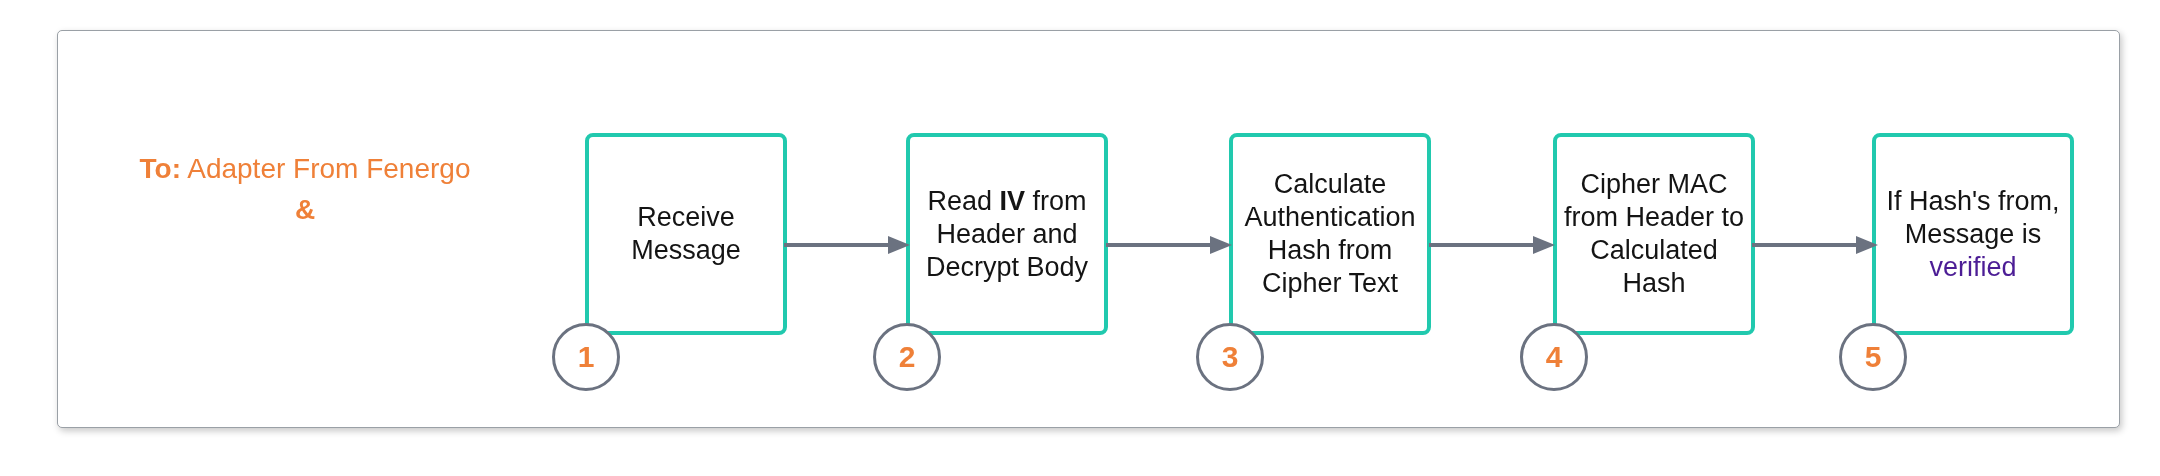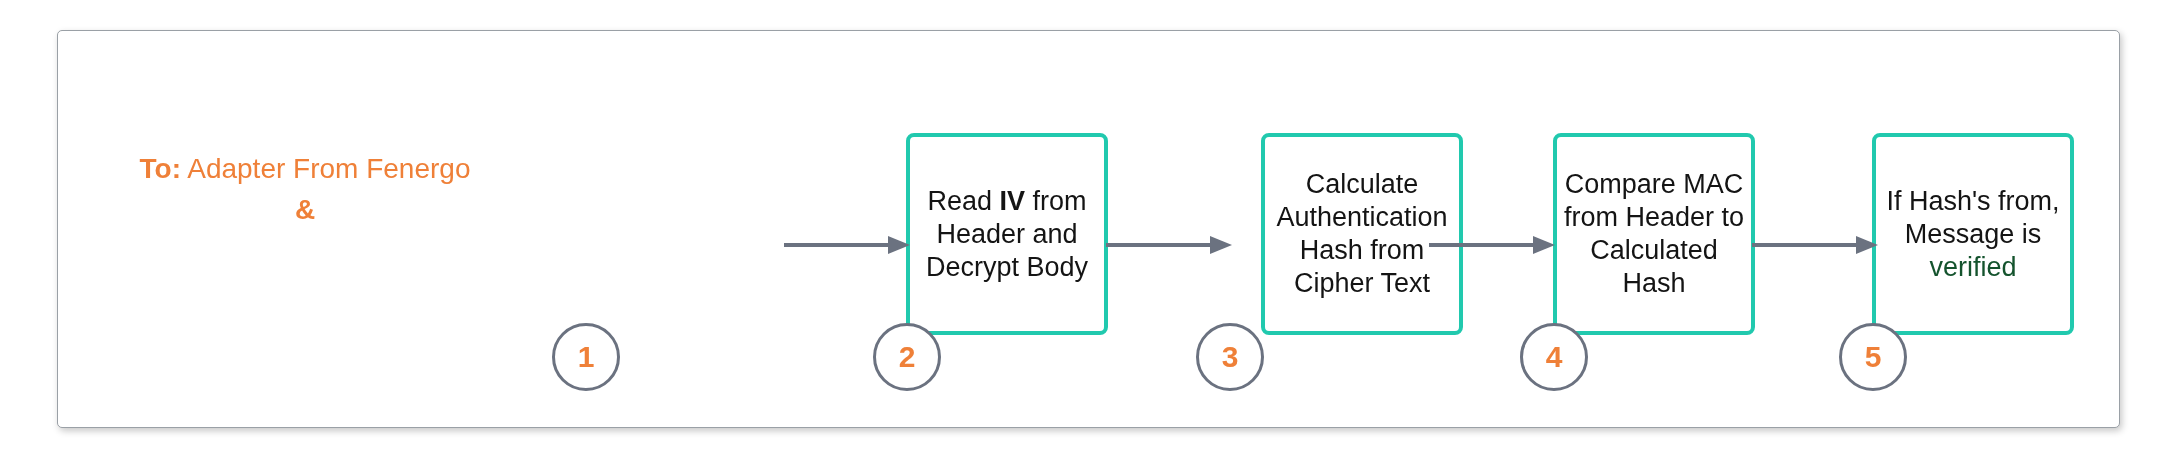--- a/index.html
+++ b/index.html
@@ -61,25 +61,25 @@
     display: flex;
     align-items: center;
     justify-content: center;
     text-align: center;
     color: #141414;
     font-size: 27px;
     line-height: 33px;
     padding: 0 6px;
   }
   .step-box .b { font-weight: bold; }
-  .step-box .verified { color: #14532d; }
+  .step-box .verified { color: #4c1d95; }
 
   .box1 { left: 585px;  top: 133px; width: 202px; height: 202px; }
   .box2 { left: 906px;  top: 133px; width: 202px; height: 202px; justify-content: center; }
-  .box3 { left: 1229px; top: 133px; width: 202px; height: 202px; margin-left: 32px; }
+  .box3 { left: 1229px; top: 133px; width: 202px; height: 202px; }
   .box4 { left: 1553px; top: 133px; width: 202px; height: 202px; }
   .box5 { left: 1872px; top: 133px; width: 202px; height: 202px; }
 
   
   .arrow {
     position: absolute;
     top: 234px;
     height: 22px;
     width: 126px;
   }
@@ -118,31 +118,34 @@
 
   <div class="panel"></div>
 
   <div class="source-label">
     <div>
       <span class="bold">To:</span><span> Adapter From Fenergo</span>
     </div>
     <div class="amp">&amp;</div>
   </div>
 
+  <div class="step-box box1">
+    <span>Receive Message</span>
+  </div>
 
   <div class="step-box box2">
     <span><span>Read </span><span class="b">IV</span><span> from Header and Decrypt Body</span></span>
   </div>
 
   <div class="step-box box3">
     <span>Calculate Authentication Hash from Cipher Text</span>
   </div>
 
   <div class="step-box box4">
-    <span>Compare MAC from Header to Calculated Hash</span>
+    <span>Cipher MAC from Header to Calculated Hash</span>
   </div>
 
   <div class="step-box box5">
     <span><span>If Hash's from, Message is </span><span class="verified">verified</span></span>
   </div>
 
   <div class="arrow arr1">
     <svg width="126" height="22" viewBox="0 0 126 22">
       <line x1="0" y1="11" x2="108" y2="11" stroke="#6b7280" stroke-width="4"></line>
       <polygon points="104,2 126,11 104,20" fill="#6b7280"></polygon>

